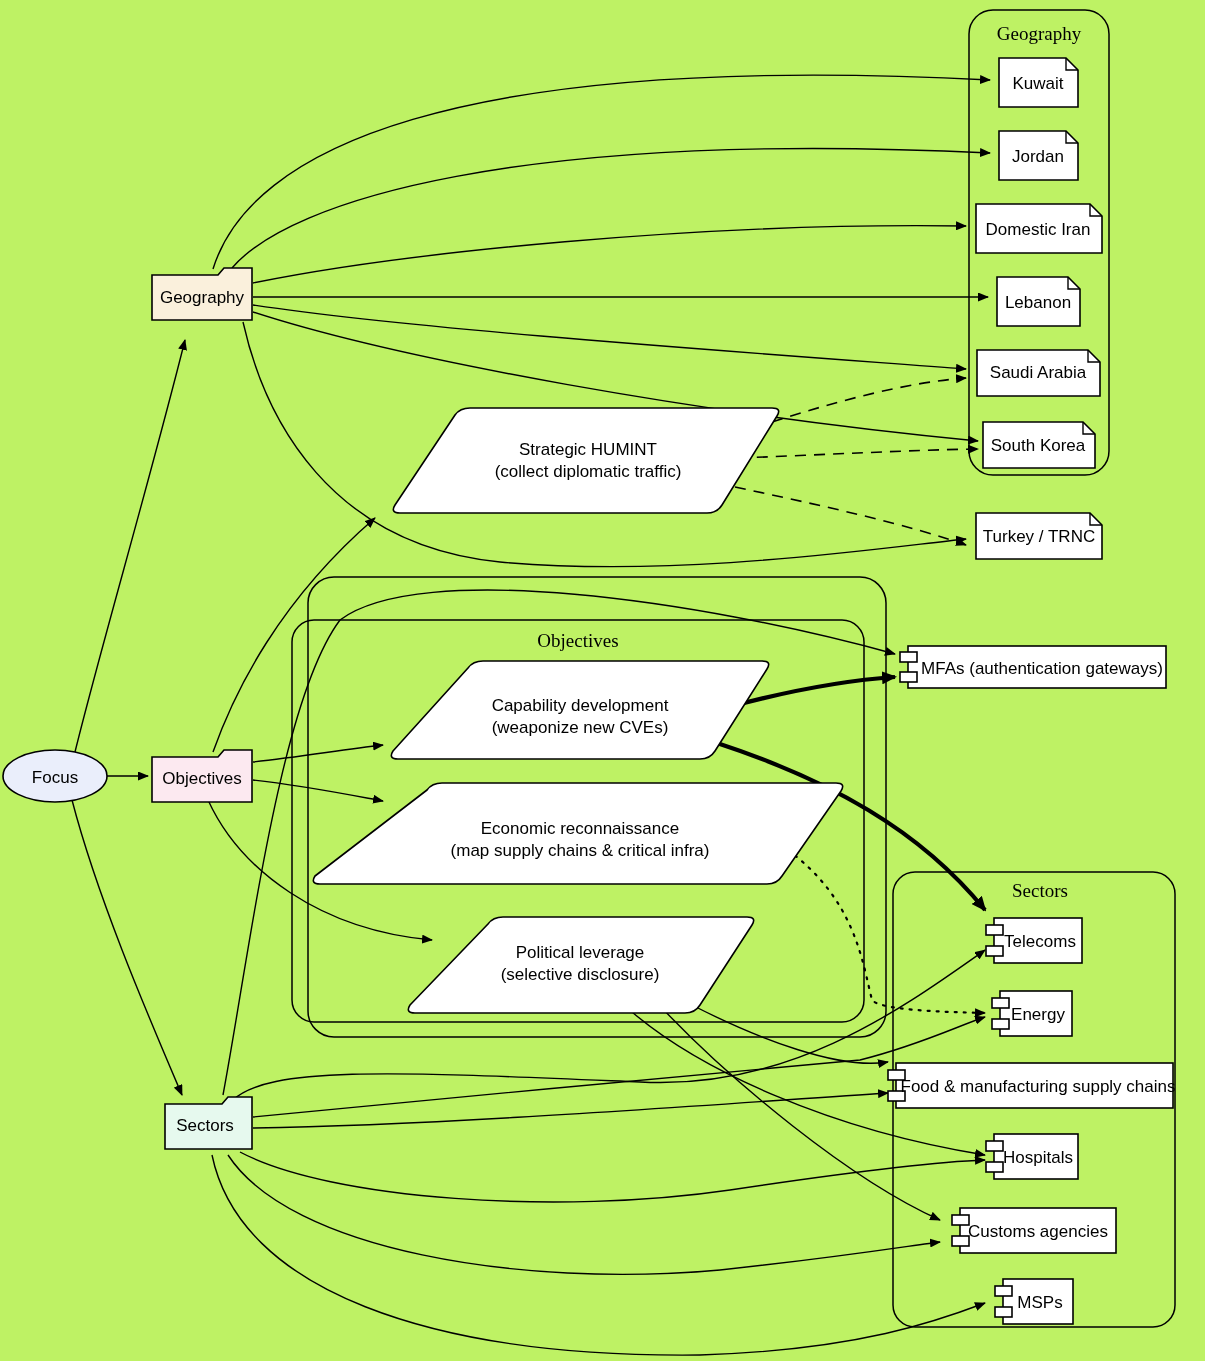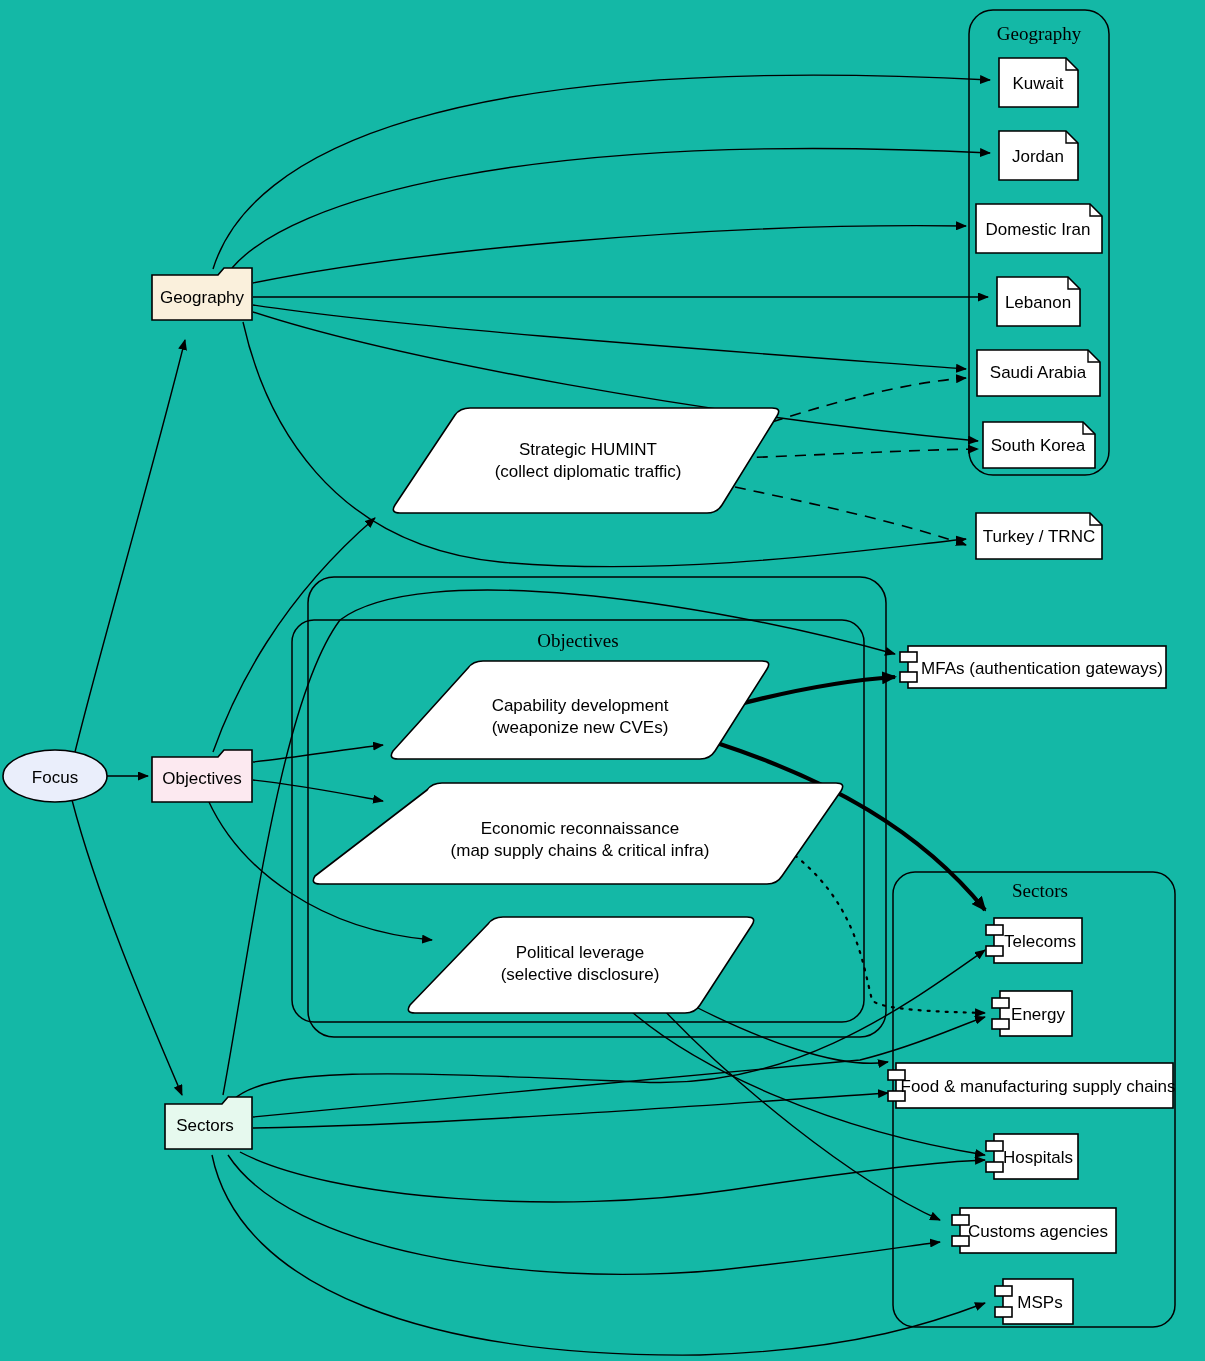--- a/index.html
+++ b/index.html
@@ -1,16 +1,16 @@
 <!DOCTYPE html>
 <html><head>
 <meta charset="utf-8">
 <style>
   html,body{margin:0;padding:0;background:#ffffff;}
-  #stage{position:relative;width:1205px;height:1361px;background:#14b8a6;
+  #stage{position:relative;width:1205px;height:1361px;background:#bef264;
          font-family:"Liberation Sans",sans-serif;overflow:hidden;}
   svg#canvas{position:absolute;left:0;top:0;width:1205px;height:1361px;}
   .nodeLabel{font-family:"Liberation Sans",sans-serif;font-size:17px;fill:#000;}
   .clusterLabel{font-family:"Liberation Serif",serif;font-size:19px;fill:#000;}
   .shape{stroke:#000;stroke-width:1.6;}
   .cluster{fill:none;stroke:#000;stroke-width:1.5;}
   .edge{fill:none;stroke:#000;stroke-width:1.4;}
   .edge-thick{fill:none;stroke:#000;stroke-width:4.2;}
   .edge-dashed{fill:none;stroke:#000;stroke-width:1.6;stroke-dasharray:11 8;}
   .edge-dotted{fill:none;stroke:#000;stroke-width:2.2;stroke-dasharray:2 7;stroke-linecap:round;}

